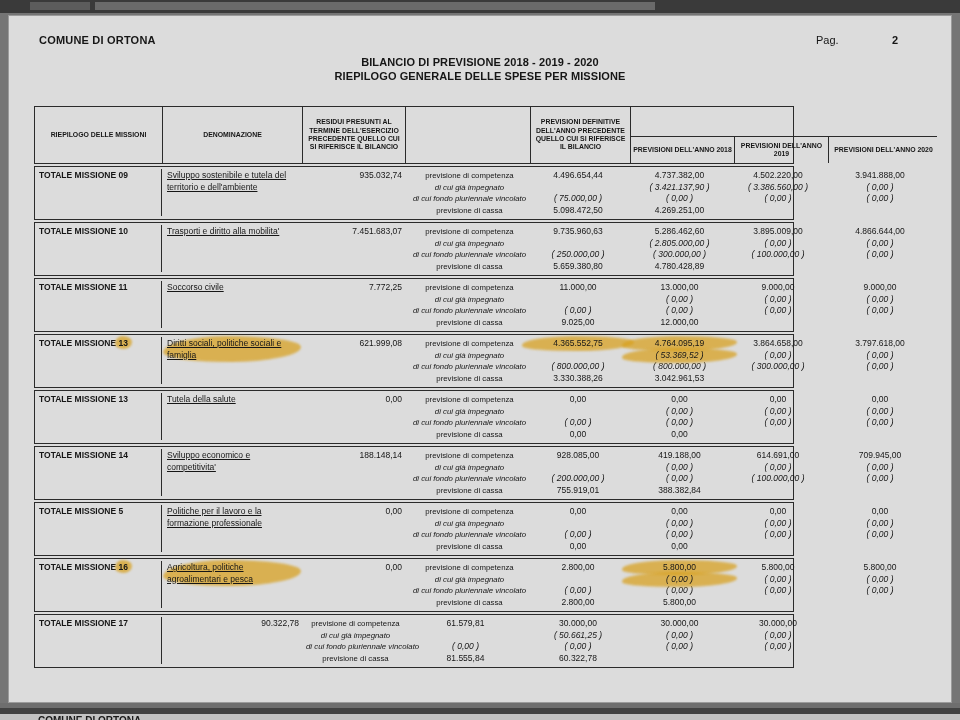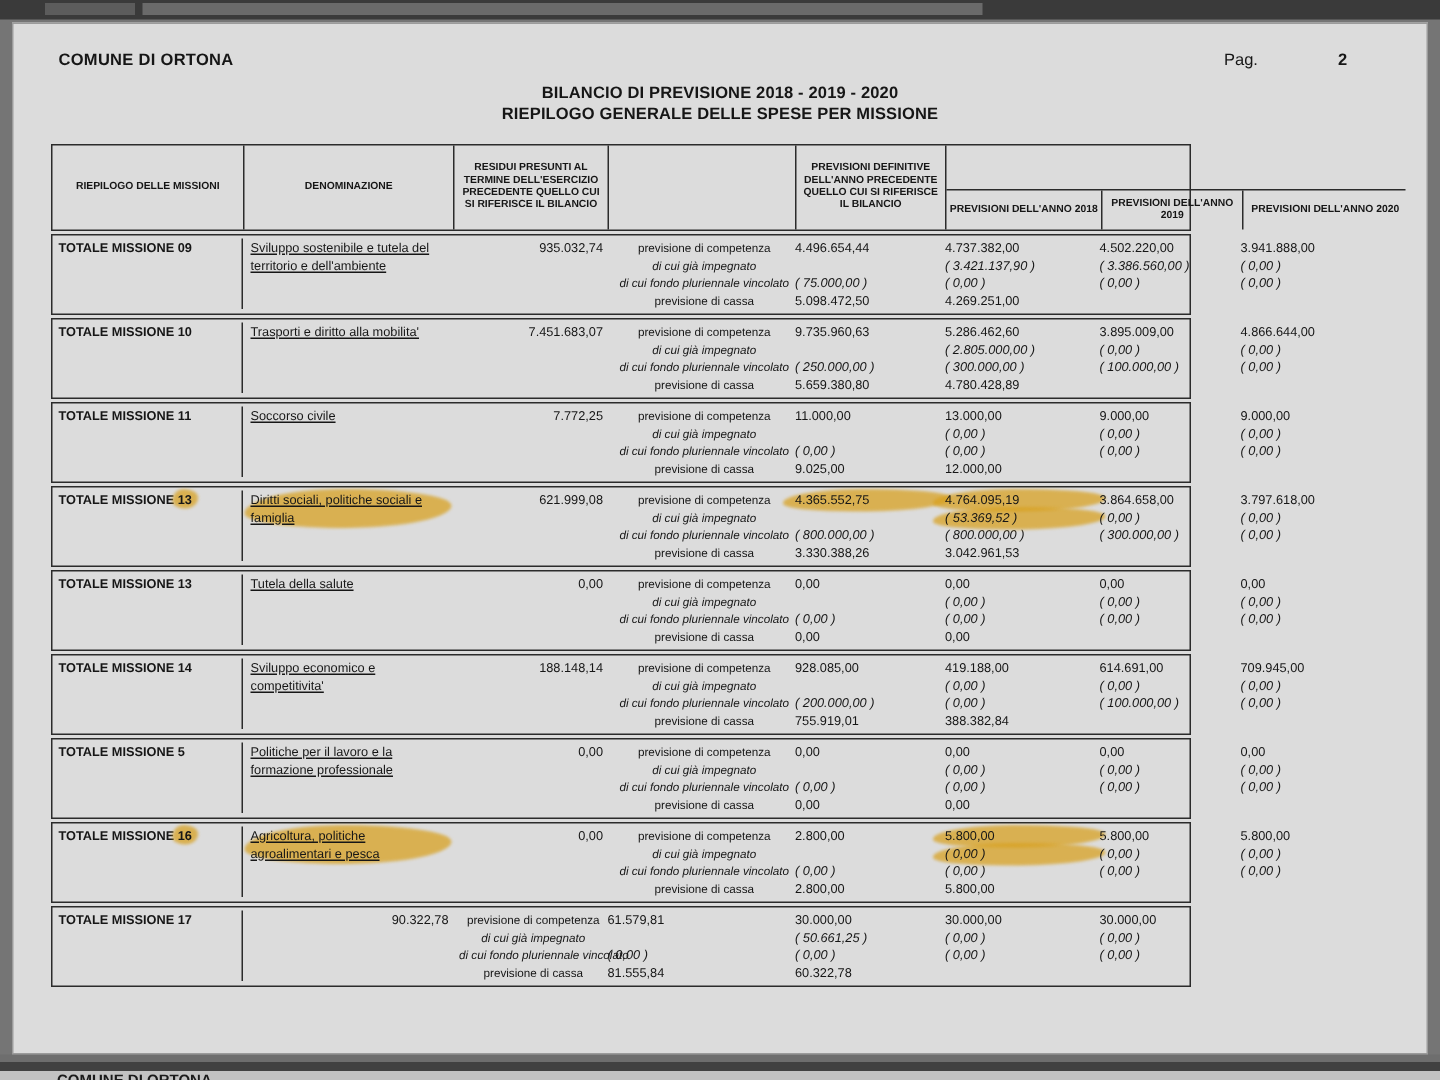--- a/index.html
+++ b/index.html
@@ -12,21 +12,21 @@
 
   .page { position:absolute; left:8px; top:15px; width:944px; height:688px;
     background:#dcdcdc; border:1px solid #9b9b9b; }
 
   .hdr-left { position:absolute; left:30px; top:18px; font-size:11px; font-weight:bold; letter-spacing:.2px; }
   .pag-label { position:absolute; left:807px; top:18px; font-size:11px; font-weight:normal; }
   .pag-num  { position:absolute; left:883px; top:18px; font-size:11px; font-weight:bold; }
   .titles { position:absolute; left:0; right:0; top:40px; text-align:center; }
   .titles div { font-size:11px; font-weight:bold; line-height:13.5px; letter-spacing:.1px; }
 
-  .btable { position:absolute; left:25px; top:80px; width:760px; font-size:8.5px; }
+  .btable { position:absolute; left:25px; top:90px; width:760px; font-size:8.5px; }
 
   .thead { display:grid; grid-template-columns:127px 140px 103px 125px 100px 307px;
     border:1px solid #2b2b2b; height:58px; background:#dcdcdc; }
   .th { border-left:1px solid #2b2b2b; display:flex; align-items:center; justify-content:center;
     text-align:center; font-weight:bold; font-size:6.9px; line-height:8.4px; padding:1px 2px;
     text-transform:uppercase; }
   .th:first-child { border-left:none; }
   .ygroup { border-left:1px solid #2b2b2b; display:flex; flex-direction:column; }
   .ygroup-top { height:30px; border-bottom:1px solid #2b2b2b; }
   .ygroup-bottom { flex:1; display:grid; grid-template-columns:103px 94px 110px; }
@@ -36,21 +36,21 @@
   .trow { display:grid; grid-template-columns:127px 140px 103px 125px 100px 103px 94px 110px;
     border:1px solid #2b2b2b; margin-top:2px; min-height:51px; padding:2px 0 3px; background:#dcdcdc; }
   .cell { position:relative; }
   .line { height:11.5px; line-height:11.5px; white-space:nowrap; }
   .c-mission { padding:1px 2px 0 4px; font-weight:bold; border-right:1px solid #2b2b2b; }
   .c-denom  { padding:1px 5px 0 5px; }
   .denom-text { display:inline-block; line-height:11.5px; position:relative; z-index:0;text-decoration:underline; }
   .c-residui { text-align:right; padding:1px 3px 0 0; }
   .c-labels  { padding:1px 0 0 4px; font-size:7.8px;text-align:center; }
   .c-labels .line { overflow:visible; }
-  .c-val { text-align:left; padding:1px 4px 0 0; }
+  .c-val { text-align:center; padding:1px 4px 0 0; }
   .c-labels .line:nth-child(2), .c-labels .line:nth-child(3),
   .c-val .line:nth-child(2), .c-val .line:nth-child(3) { font-style:italic; }
 
   [data-hl] { position:relative; z-index:0; }
   .hl::before { content:""; position:absolute; z-index:-1; left:-8px; right:-8px; top:-2px; bottom:-1px;
     background:#d8a01d; opacity:.72; filter:blur(1.2px);
     border-radius:45% 55% 50% 50% / 60% 45% 55% 40%; transform:rotate(-.6deg); }
   span.hl::before { left:-4px; right:-4px; }
 
   .bottom-gap  { position:absolute; left:0; top:703px; width:960px; height:5px; background:#6e6e6e; }

